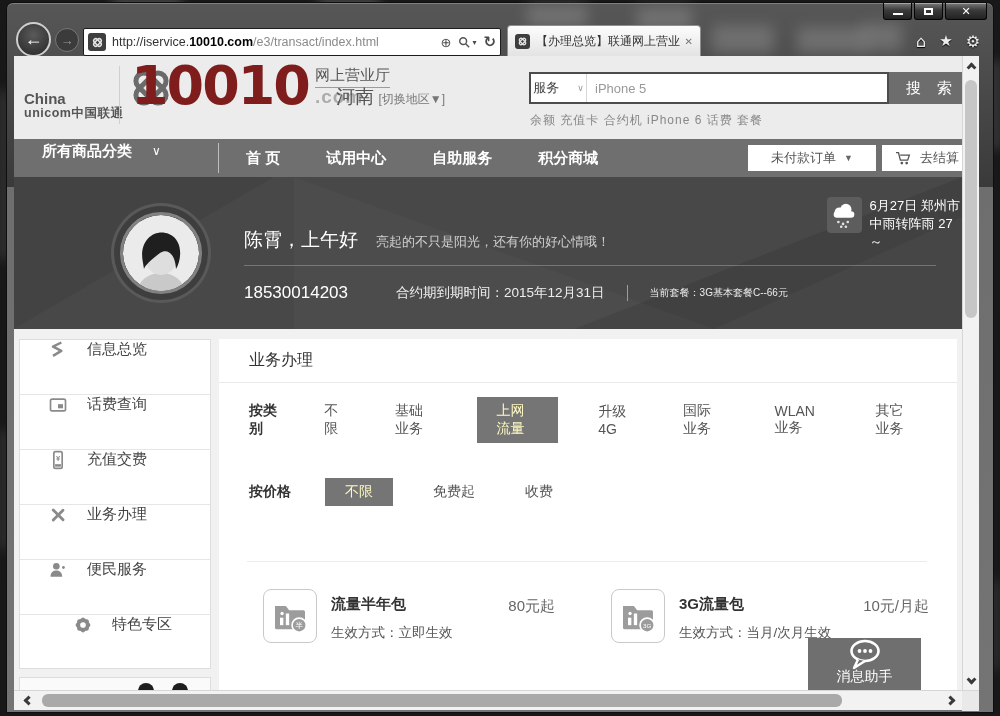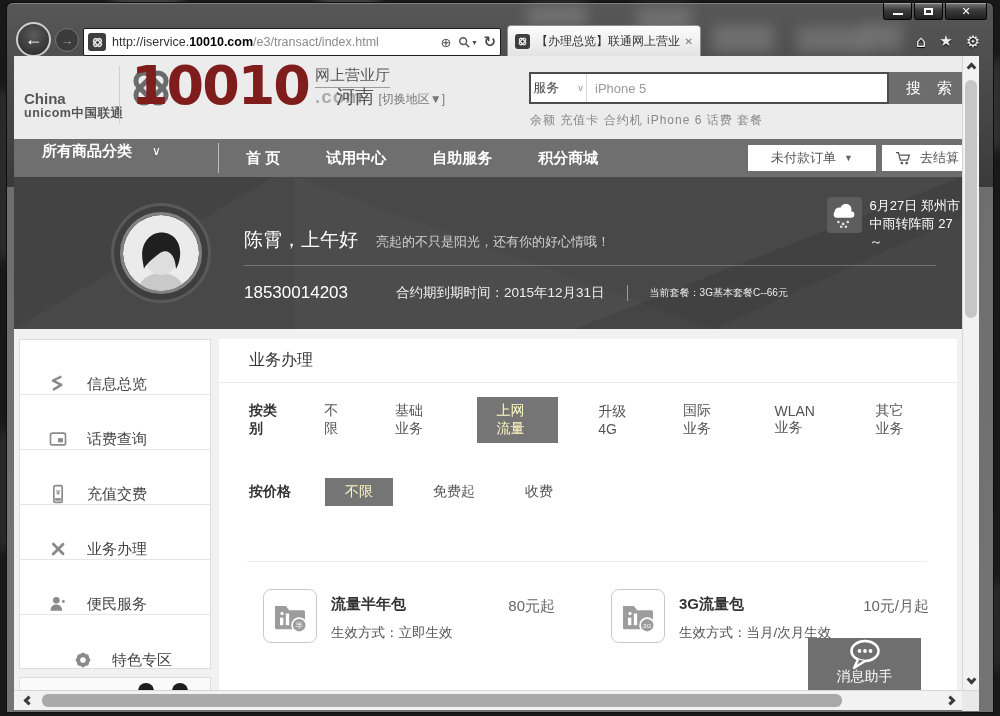--- a/index.html
+++ b/index.html
@@ -97,21 +97,21 @@
   .contract { font-size:13.5px; }
   .vsep { width:1px; height:16px; background:#9d9d9d; margin:0 22px; }
   .plan { font-size:10px; }
   .weather { position:absolute; left:813px; top:20px; display:flex; }
   .weather-tile { width:36px; height:36px; background:#5d5d5d; border-radius:4px; display:flex;
     align-items:center; justify-content:center; }
   .weather-text { margin-left:8px; color:#fff; font-size:13px; line-height:18px; }
   
   .content { position:absolute; left:0; top:273px; width:948px; height:361px; background:#f1f1f1; }
   .sidebar { position:absolute; left:5px; top:10px; width:192px; height:330px; background:#fff; border:1px solid #ddd; }
-  .side-item { height:55px; display:flex; align-items:flex-end; border-bottom:1px solid #e6e6e6; }
+  .side-item { height:55px; display:flex; align-items:flex-start; border-bottom:1px solid #e6e6e6; }
   .side-item:last-child { border-bottom:none;padding-left:25px; }
   .side-icon { width:22px; margin-left:27px; display:flex; justify-content:center; }
   .side-label { margin-left:18px; font-size:15px; color:#444; }
   .sidebar-peek { position:absolute; left:5px; top:348px; width:192px; height:13px; background:#fafafa;
     border:1px solid #ddd; border-bottom:none; overflow:hidden; }
   .peek-dot { position:absolute; top:5px; width:16px; height:16px; border-radius:50%; background:#1e1e1e; }
   .panel { position:absolute; left:205px; top:10px; width:738px; height:351px; background:#fff; }
   .panel-title-row { height:44px; border-bottom:1px solid #e9e9e9; display:flex; align-items:center; }
   .panel-title { margin-left:30px; font-size:16px; color:#333; }
   .filter-row { position:absolute; left:30px; height:30px; display:flex; align-items:center; }

